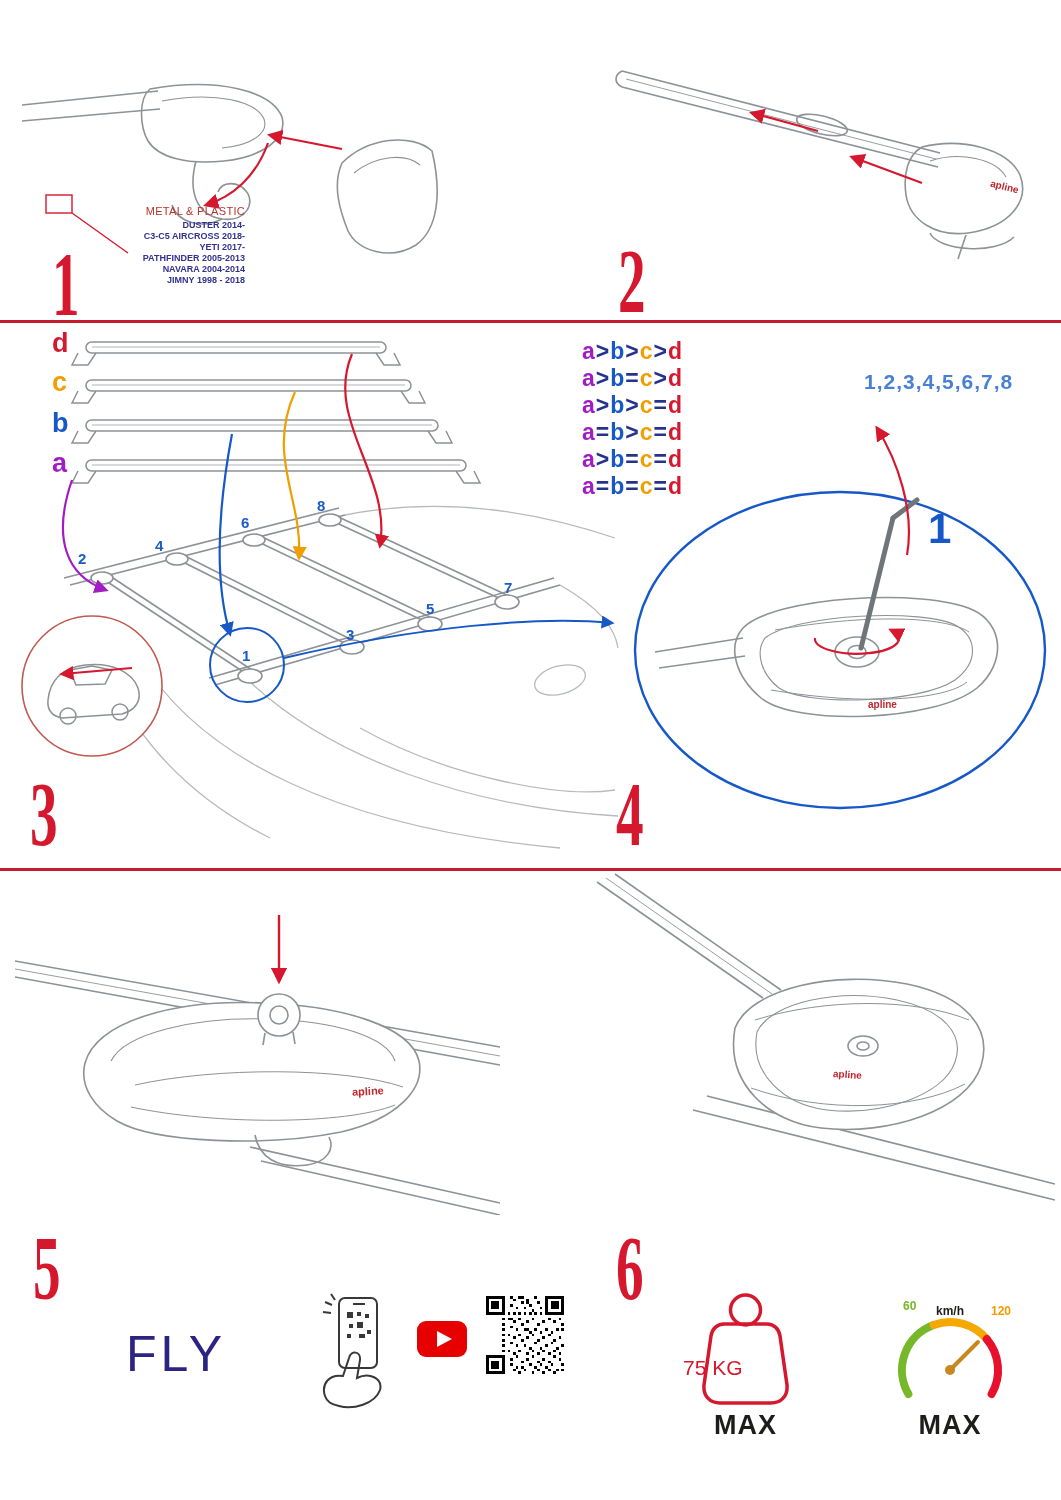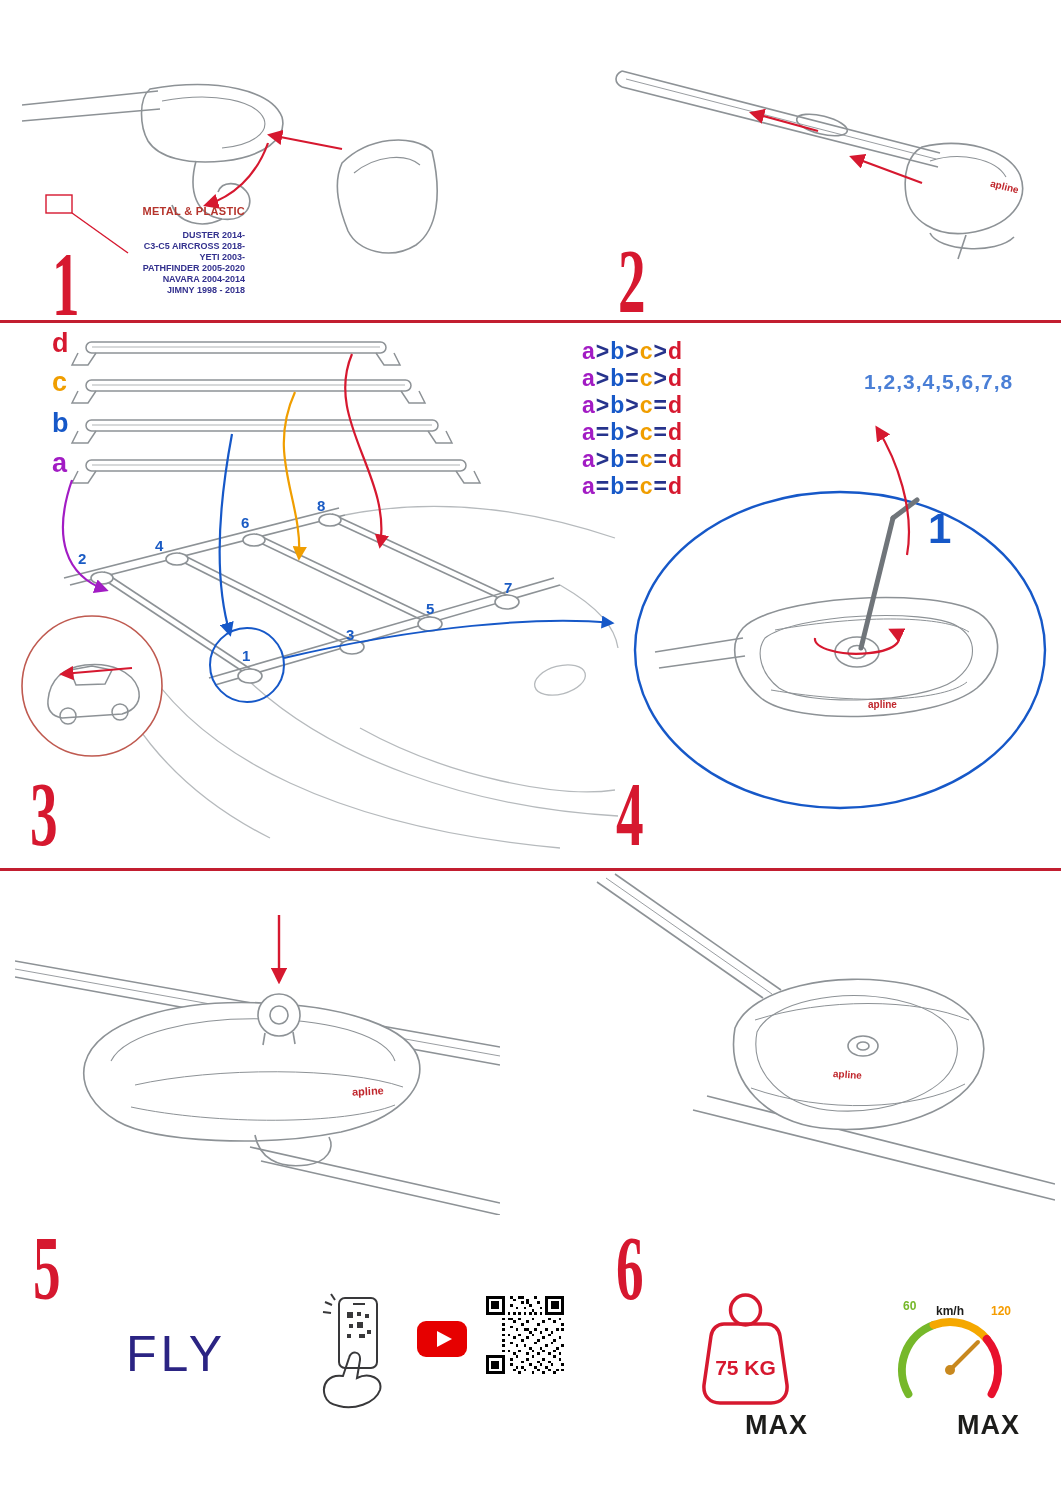--- a/index.html
+++ b/index.html
@@ -6,41 +6,41 @@
   body{background:#ffffff}
   .page{position:relative;width:1061px;height:1500px;background:#fff;overflow:hidden;
         font-family:"Liberation Sans",sans-serif;color:#222}
   .abs{position:absolute}
   .divider{position:absolute;left:0;width:1061px;height:3px;background:#c21e30}
   .step-num{position:absolute;color:#d6182f;font-family:"Liberation Serif",serif;
             font-weight:700;font-size:92px;line-height:1;transform:scaleX(.6);
             transform-origin:left top;letter-spacing:0}
   
   .models-block{position:absolute;left:105px;top:205px;width:140px;text-align:right}
-  .material-label{color:#b5342c;font-weight:700;font-size:11px;margin-bottom:13px;letter-spacing:.3px}
+  .material-label{color:#b5342c;font-weight:400;font-size:11px;margin-bottom:3px;letter-spacing:.3px}
   .model-line{color:#33318e;font-weight:600;font-size:9px;line-height:11px}
   
   .bar-letter{position:absolute;font-size:27px;font-weight:700;line-height:1}
   .c-a{color:#a21cc4}.c-b{color:#1658c8}.c-c{color:#f09e00}.c-d{color:#d6182f}
   .pos-num{position:absolute;color:#1a5bc4;font-size:15px;font-weight:700;line-height:1}
   .comparisons{position:absolute;left:582px;top:338px;font-size:23px;font-weight:700}
   .cmp-row{line-height:27px;letter-spacing:1px}
   .cop{color:#26338c}
   .sequence-label{position:absolute;left:864px;top:370px;color:#4a7fd6;font-size:21px;
                   font-weight:600;letter-spacing:1px}
   .tool-step{position:absolute;left:928px;top:505px;color:#1658c8;font-size:42px;font-weight:700}
   .mini-brand{position:absolute;color:#c0272d;font-size:10px;font-weight:700;line-height:1}
   
   .fly-logo{position:absolute;left:126px;top:1325px;color:#2b2483;font-size:50px;
             font-weight:500;letter-spacing:4px}
   .brand-line{position:absolute;left:63px;top:1414px;font-size:28px;font-weight:700;letter-spacing:.5px}
   .bw-dark{color:#414042}.bw-red{color:#d6182f}.bw-gray{color:#808285}
-  .weight-value{position:absolute;left:683px;top:1356px;width:125px;text-align:center;
-                color:#d6182f;font-size:21px;font-weight:700}
-  .max-label{position:absolute;width:125px;text-align:right;color:#1d1d1b;
+  .weight-value{position:absolute;left:683px;top:1356px;width:125px;
+                color:#d6182f;font-size:21px;font-weight:400}
+  .max-label{position:absolute;width:125px;text-align:center;color:#1d1d1b;
              font-size:27px;font-weight:700;letter-spacing:1px}
   .speed-low{position:absolute;left:903px;top:1299px;color:#76b82a;font-size:12px;font-weight:700}
   .speed-high{position:absolute;left:991px;top:1304px;color:#f59c00;font-size:12px;font-weight:700}
   .speed-unit{position:absolute;left:880px;top:1304px;width:140px;text-align:center;
               color:#1d1d1b;font-size:12px;font-weight:600}
   .speed-max{left:880px;top:1410px;width:140px}
   .weight-max{left:683px;top:1410px}
   svg{display:block}
 </style>
 </head>
@@ -69,22 +69,22 @@
       <path d="M258,98 C246,132 222,152 196,160" marker-end="url(#r1)"></path>
       <rect x="36" y="150" width="26" height="18" stroke-width="1.4"></rect>
       <path d="M62,168 L118,208" stroke-width="1.4"></path>
     </g>
   </svg>
 
   <div class="models-block">
     <div class="material-label">METAL &amp; PLASTIC</div>
     <div class="model-line">DUSTER 2014-</div>
     <div class="model-line">C3-C5 AIRCROSS 2018-</div>
-    <div class="model-line">YETI 2003-</div>
-    <div class="model-line">PATHFINDER 2005-2020</div>
+    <div class="model-line">YETI 2017-</div>
+    <div class="model-line">PATHFINDER 2005-2013</div>
     <div class="model-line">NAVARA 2004-2014</div>
     <div class="model-line">JIMNY 1998 - 2018</div>
   </div>
 
   <div class="step-num" style="left:52px;top:238px">1</div>
 
   <svg class="abs" style="left:600px;top:45px" width="450" height="250" viewBox="0 0 450 250">
     <defs>
       <marker id="r2" viewBox="0 0 10 10" refX="8" refY="5" markerWidth="7" markerHeight="7" orient="auto-start-reverse">
         <path d="M0,0L10,5L0,10z" fill="#d6182f"></path>

